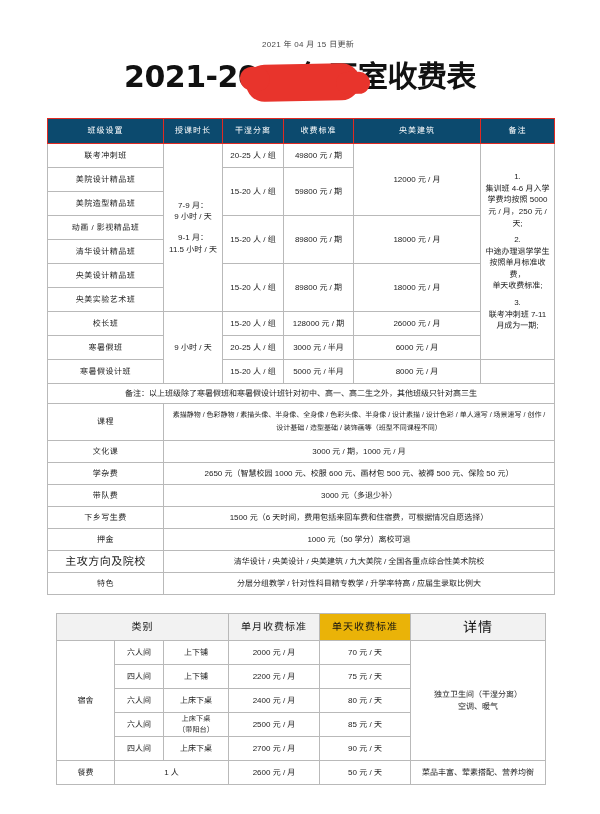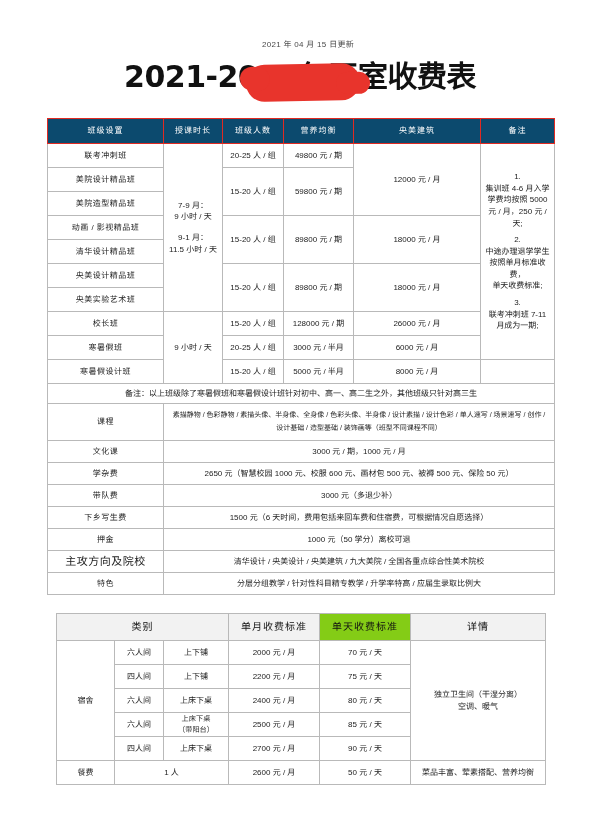--- a/index.html
+++ b/index.html
@@ -179,22 +179,22 @@
           <col style="width:59px">
           <col style="width:61px">
         <col style="width:70px">
           <col style="width:127px">
           <col style="width:74px">
       </colgroup>
       <thead>
         <tr>
           <th class="hdr">班级设置</th>
           <th class="hdr">授课时长</th>
-          <th class="hdr">班级人数</th>
-          <th class="hdr">营养均衡</th>
+          <th class="hdr">干湿分离</th>
+          <th class="hdr">收费标准</th>
           <th class="hdr">央美建筑</th>
           <th class="hdr">备注</th>
         </tr>
       </thead>
       <tbody>
 
         <tr>
           <td class="rowlabel" style="height:21px">联考冲刺班</td>
           <td rowspan="7" class="tiny">
             <div>7-9 月：</div>
@@ -327,22 +327,22 @@
           <col style="width:49px">
           <col style="width:65px">
         <col style="width:91px">
           <col style="width:91px">
           <col style="width:135px">
       </colgroup>
       <thead>
         <tr>
           <th colspan="3" class="hdr" style="background:#f2f2f2;color:#111 !important;border-color:#b9b9b9 !important;font-size:10px">类别</th>
           <th class="hdr" style="background:#f2f2f2;color:#111 !important;border-color:#b9b9b9 !important;font-size:10px">单月收费标准</th>
-          <th class="hdr" style="background:#84cc16;color:#111 !important;border-color:#b9b9b9 !important;font-size:10px">单天收费标准</th>
-          <th class="hdr" style="background:#f2f2f2;color:#111 !important;border-color:#b9b9b9 !important;font-size:10px">详情</th>
+          <th class="hdr" style="background:#eab308;color:#111 !important;border-color:#b9b9b9 !important;font-size:10px">单天收费标准</th>
+          <th class="hdr" style="background:#f2f2f2;color:#111 !important;border-color:#b9b9b9 !important;font-size:14px">详情</th>
         </tr>
       </thead>
       <tbody>
         <tr>
           <td rowspan="5" class="dorm-label">宿舍</td>
           <td>六人间</td>
           <td>上下铺</td>
           <td>2000 元 / 月</td>
           <td>70 元 / 天</td>
           <td rowspan="5" class="detail-cell">

